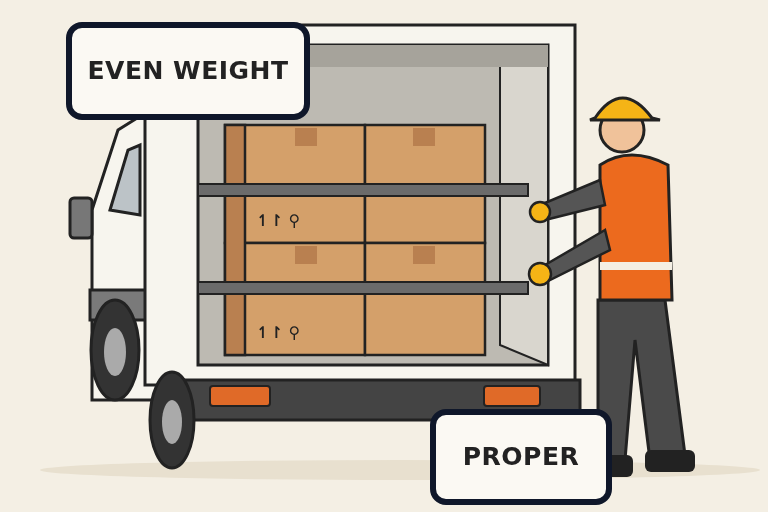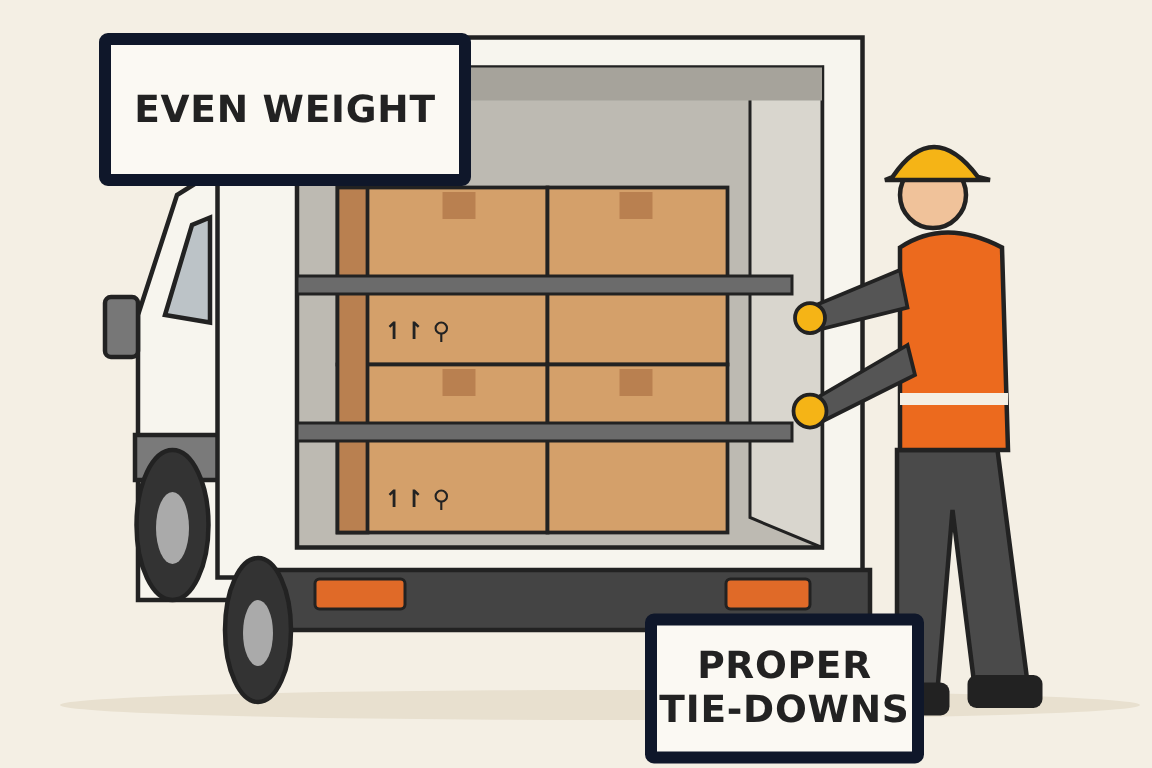--- a/index.html
+++ b/index.html
@@ -1,18 +1,18 @@
 <!DOCTYPE html>
 <html><head>
 <meta charset="utf-8">
 <style>
   html, body { margin: 0; padding: 0; }
   body { width: 768px; height: 512px; overflow: hidden; background: #f4efe4; position: relative; font-family: "DejaVu Sans", sans-serif; }
   .scene { position: absolute; left: 0; top: 0; width: 768px; height: 512px; }
-  .callout { position: absolute; background: #fbf9f3; border: 8px solid #0f172a; border-radius: 6px; color: #222; font-weight: bold; text-align: center; line-height: 1.15; font-family: "DejaVu Sans", sans-serif; letter-spacing: 0.5px; }
+  .callout { position: absolute; background: #fbf9f3; border: 6px solid #0f172a; border-radius: 16px; color: #222; font-weight: bold; text-align: center; line-height: 1.15; font-family: "DejaVu Sans", sans-serif; letter-spacing: 0.5px; }
   .callout-1 { left: 66px; top: 22px; width: 232px; height: 86px; font-size: 25px; display:flex; flex-direction:column; justify-content:center; }
   .callout-2 { left: 430px; top: 409px; width: 170px; height: 84px; font-size: 25px; display:flex; flex-direction:column; justify-content:center; }
 </style>
 </head>
 <body>
 
 <svg class="scene" viewBox="0 0 768 512" width="768" height="512">
 
   <ellipse cx="400" cy="470" rx="360" ry="10" fill="#e8e0cf"></ellipse>
 
@@ -70,14 +70,13 @@
     <path d="M595 118 Q622 78 652 118 L660 120 L590 120 Z" fill="#f5b416" stroke="#222" stroke-width="3"></path>
   </g>
 </svg>
 
 <div class="callout callout-1">
   <span>EVEN WEIGHT</span>
 </div>
 
 <div class="callout callout-2">
   <span>PROPER</span>
-  <span>TIE-DOWNS</span>
 </div>
 
 </body></html>

